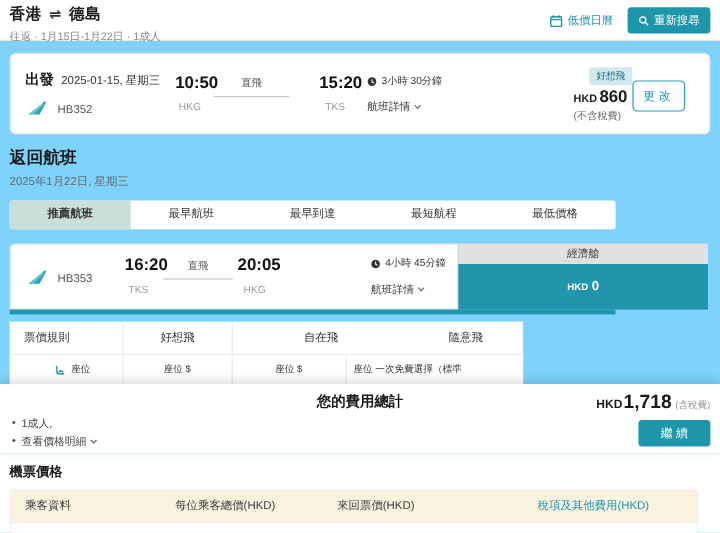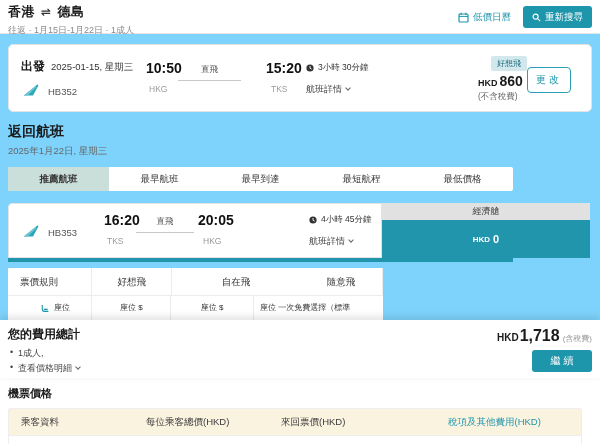--- a/index.html
+++ b/index.html
@@ -48,34 +48,34 @@
   .ret-row { position:relative; height:62px; margin-top:12px; }
   .ret-card { position:absolute; left:0; top:0; width:374px; height:55px; background:#fff; border:1px solid #e3e3e3; border-radius:4px 0 0 0; }
   .ret-card .flightno { left:14px; top:20px; }
   .sel-underline { position:absolute; left:0; top:55px; width:505px; height:4px; background:#2095ac; }
   .price-col { position:absolute; left:374px; top:0; width:208px; height:55px; cursor:pointer; }
   .cabin-head { height:17px; background:#e1e1e1; color:#3c3c3c; font-size:9px; text-align:center; line-height:17px; }
   .price-sel { height:38px; background:#2095ac; color:#fff; display:flex; align-items:center; justify-content:center; font-weight:bold; }
   .price-sel .cur { font-size:8px; margin-right:3px; } .price-sel .amt { font-size:11px; }
 
   
-  .fare-table { width:375px; margin-top:3px; background:#fff; }
+  .fare-table { width:428px; margin-top:3px; background:#fff; }
   .ft-row { display:flex; }
   .ft-head .ft-cell { height:27px; line-height:27px; font-size:9.5px; color:#333; }
   .ft-body { border-top:1px solid #ececec; }
   .ft-body .ft-cell { height:24px; line-height:24px; font-size:8px; color:#333;justify-content:center; }
   .ft-cell { border-right:1px solid #ececec; text-align:center; overflow:hidden; white-space:nowrap; }
   .ft-cell.c1 { width:102px; text-align:left; padding-left:12px; }
   .ft-cell.c2 { width:99px; } .ft-cell.c3 { width:103px; }
   .ft-cell.c4 { width:160px; border-right:none; padding-left:6px; text-align:left; }
   .rule-cell { color:#1d6f85; display:flex; align-items:center; gap:4px; }
 
   
   .summary-bar { position:relative; width:600px; height:58px; background:#fff; box-shadow:0 -3px 8px rgba(0,0,0,.12); padding:6px 8px 0 8px; }
-  .sum-title { font-size:12px; font-weight:bold; }
+  .sum-title { font-size:12px; font-weight:bold;text-align:center; }
   .sum-list { list-style:none; margin-top:4px; }
   .sum-list li { font-size:9px; color:#444; margin-top:2px; padding-left:10px; position:relative; }
   .sum-list li::before { content:"•"; position:absolute; left:2px; color:#444; }
   .sum-list li.link { cursor:pointer; }
   .sum-right { position:absolute; right:8px; top:7px; text-align:right; }
   .sum-price { font-weight:bold; }
   .sum-price .cur { font-size:10px; } .sum-price .amt { font-size:16px; margin-left:1px; }
   .sum-price .note { font-size:8px; color:#999; font-weight:normal; margin-left:3px; }
   .btn-continue { margin-top:5px; width:60px; height:22px; background:#1d95ab; color:#fff; border:none; border-radius:3px; font-size:10px; font-family:inherit; cursor:pointer; }
 

